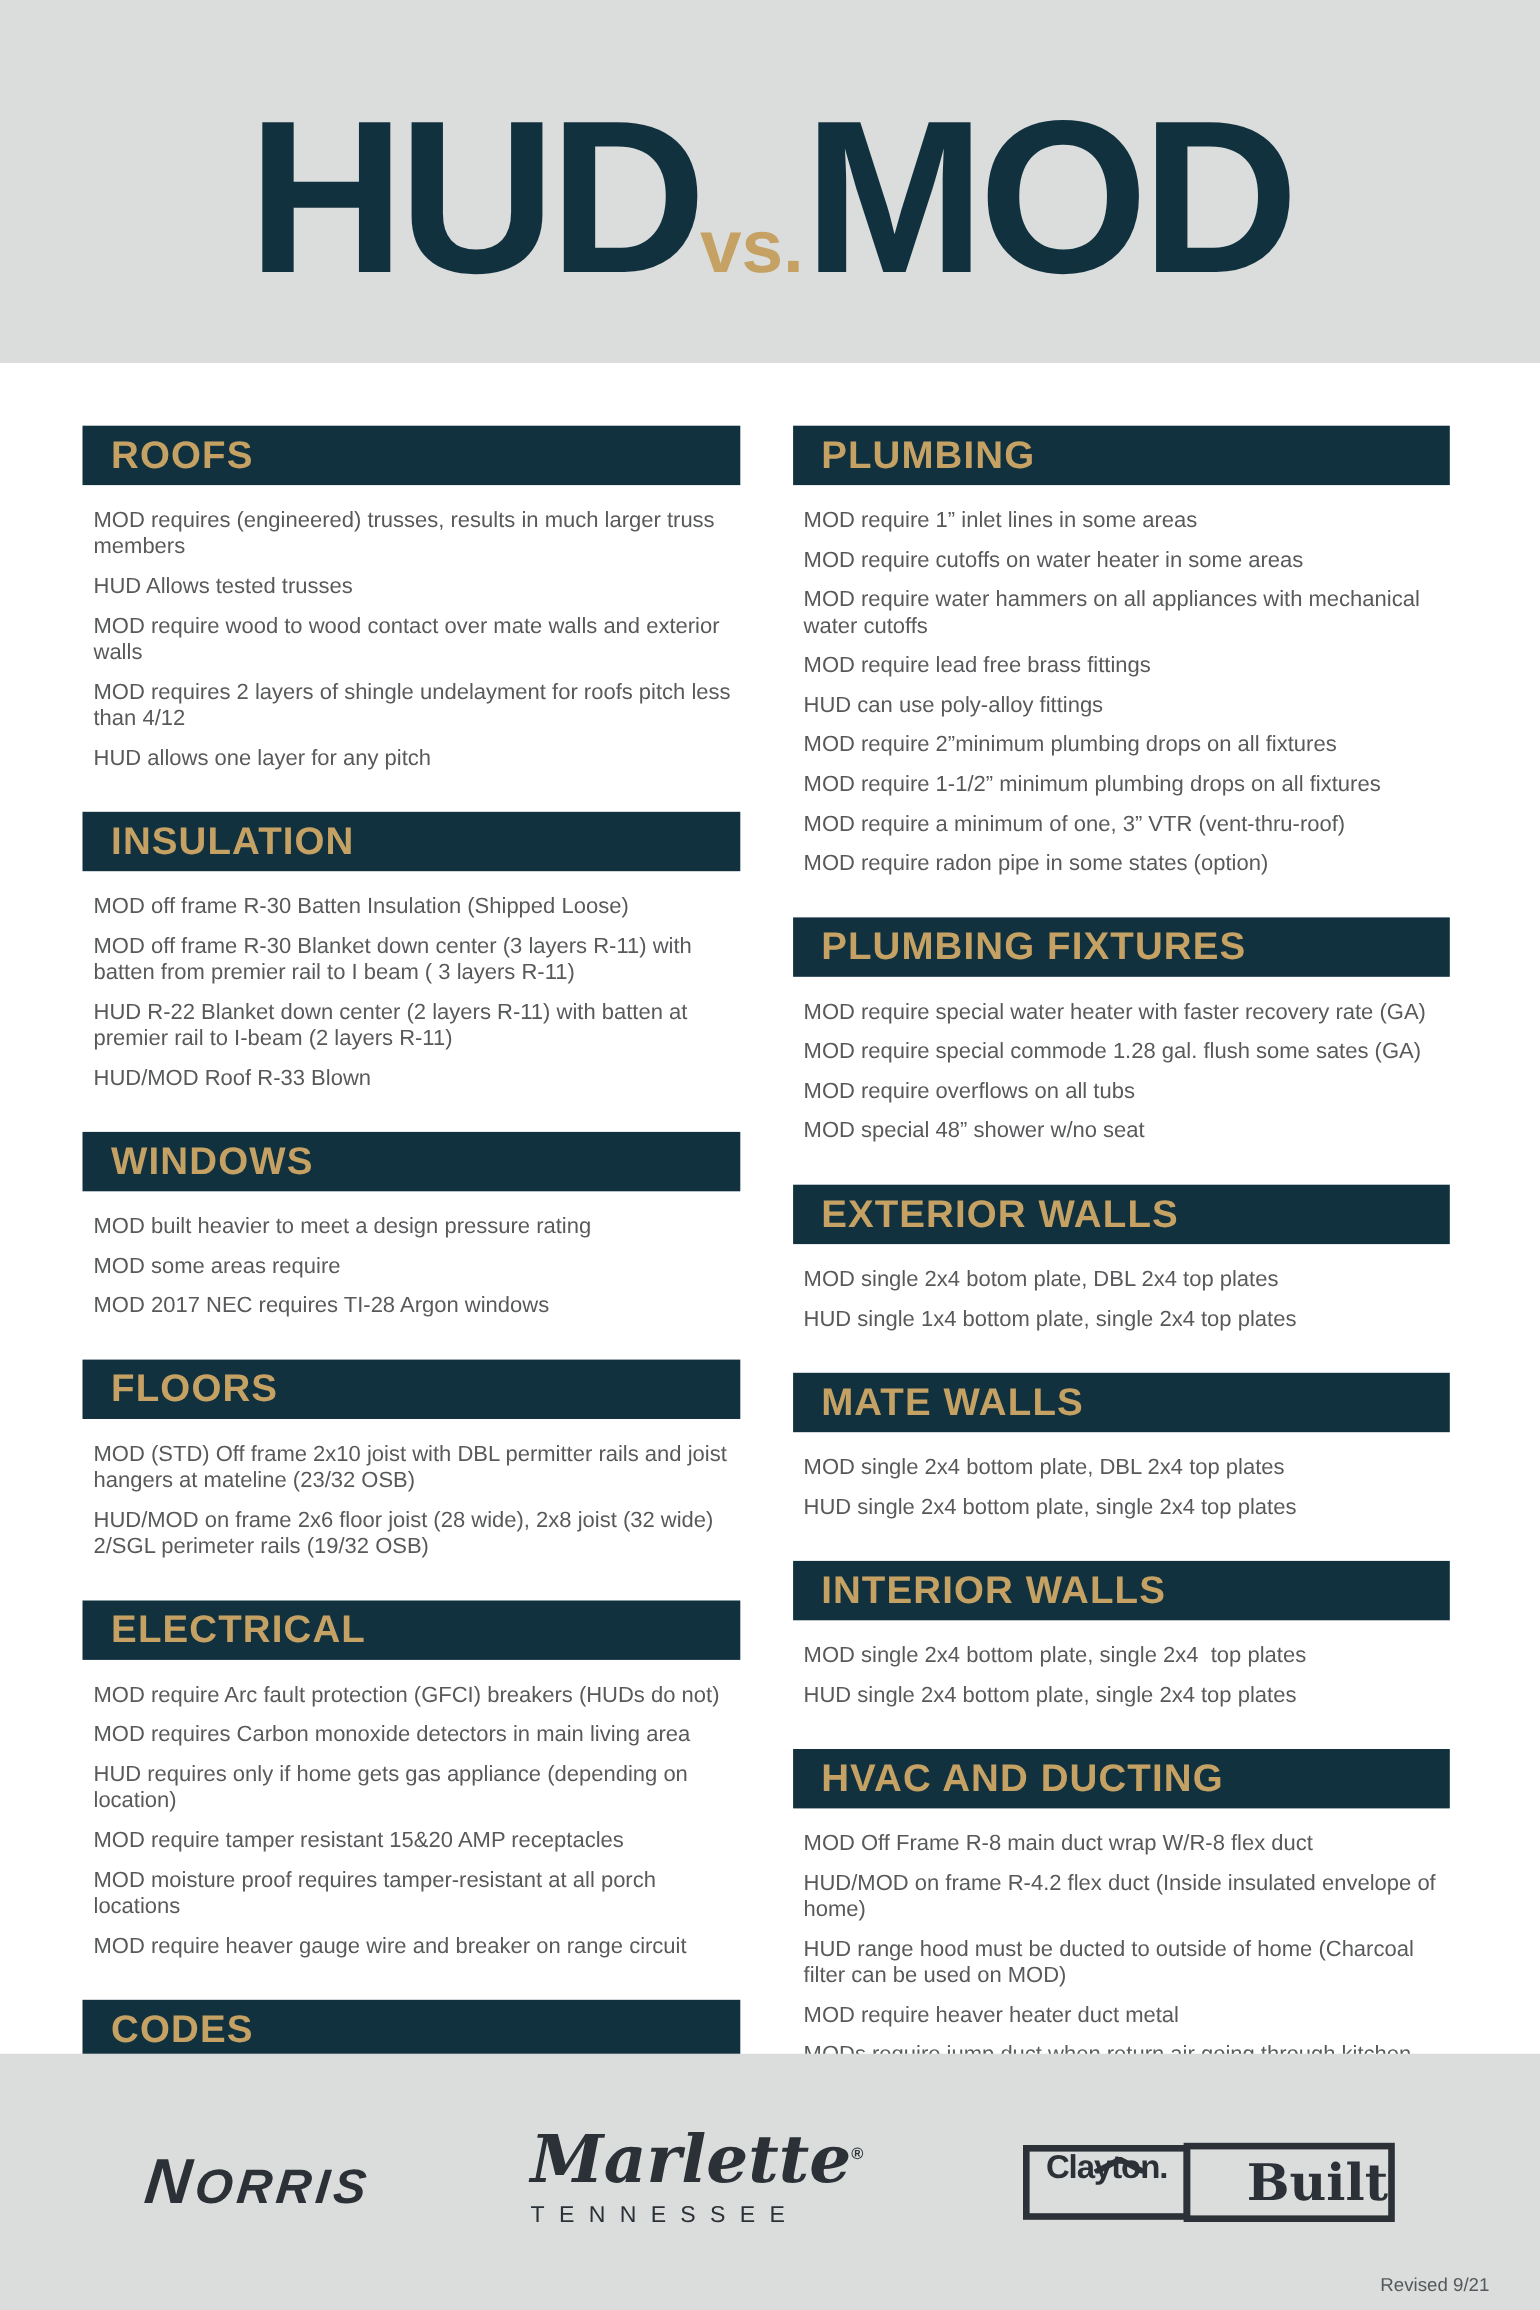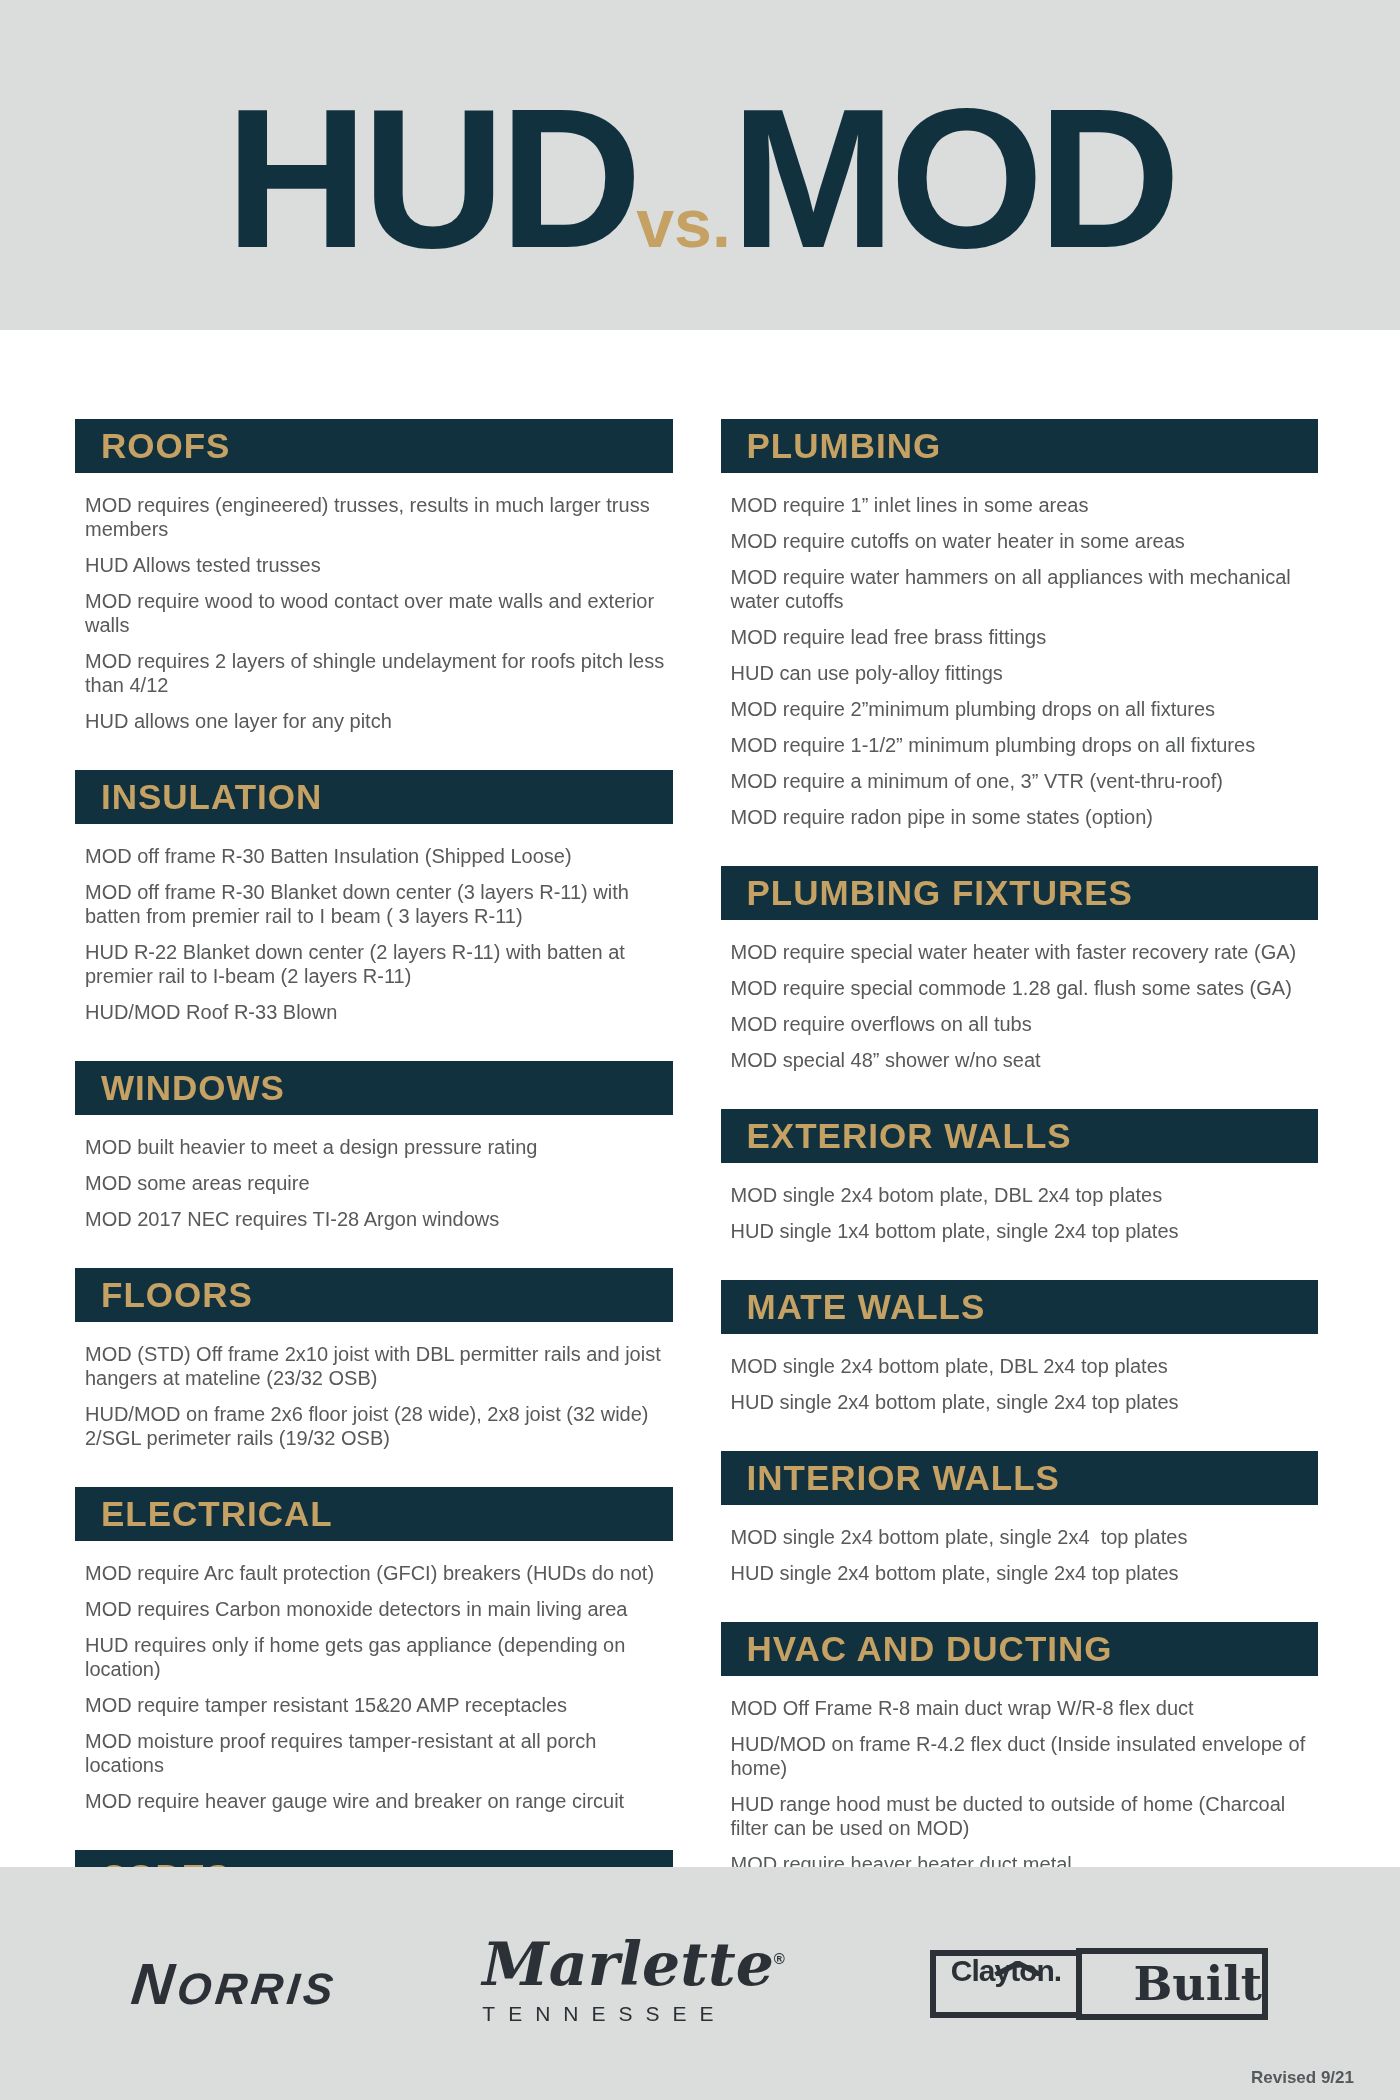--- a/index.html
+++ b/index.html
@@ -25,21 +25,21 @@
   }
   .big{
     font-size:198px;font-weight:bold;color:var(--navy);
     letter-spacing:-6px;line-height:1;
   }
   .vs{
     font-size:68px;font-weight:bold;color:var(--gold);letter-spacing:0;
   }
   
   .content{
-    display:flex;gap:48px;padding:89px 82px 0 75px;
+    display:flex;gap:48px;padding:57px 82px 0 75px;
   }
   .col{flex:1;min-width:0;}
   .section{margin-bottom:37px;}
   .bar{
     background:var(--navy);color:var(--gold);
     font-weight:bold;font-size:35px;letter-spacing:1px;
     line-height:36px;padding:9px 10px 9px 26px;
   }
   .items{padding:20px 0 0 10px;}
   .item{
@@ -81,21 +81,21 @@
   .built-box{
     width:192px;height:72px;border:6px solid var(--ink);margin-left:-6px;
     display:flex;align-items:center;justify-content:flex-end;
   }
   .built-word{
     font-family:"DejaVu Serif",serif;font-weight:bold;
     font-size:46px;color:var(--ink);line-height:1;
   }
   .revised{
     position:absolute;right:46px;bottom:12px;
-    font-size:17px;color:#55595c;font-weight:bold;
+    font-size:17px;color:#55595c;
   }
 </style>
 </head>
 <body>
 
 <div class="page">
 
   <header class="band-top">
     <h1 class="title-row">
       <span class="big">HUD</span>

